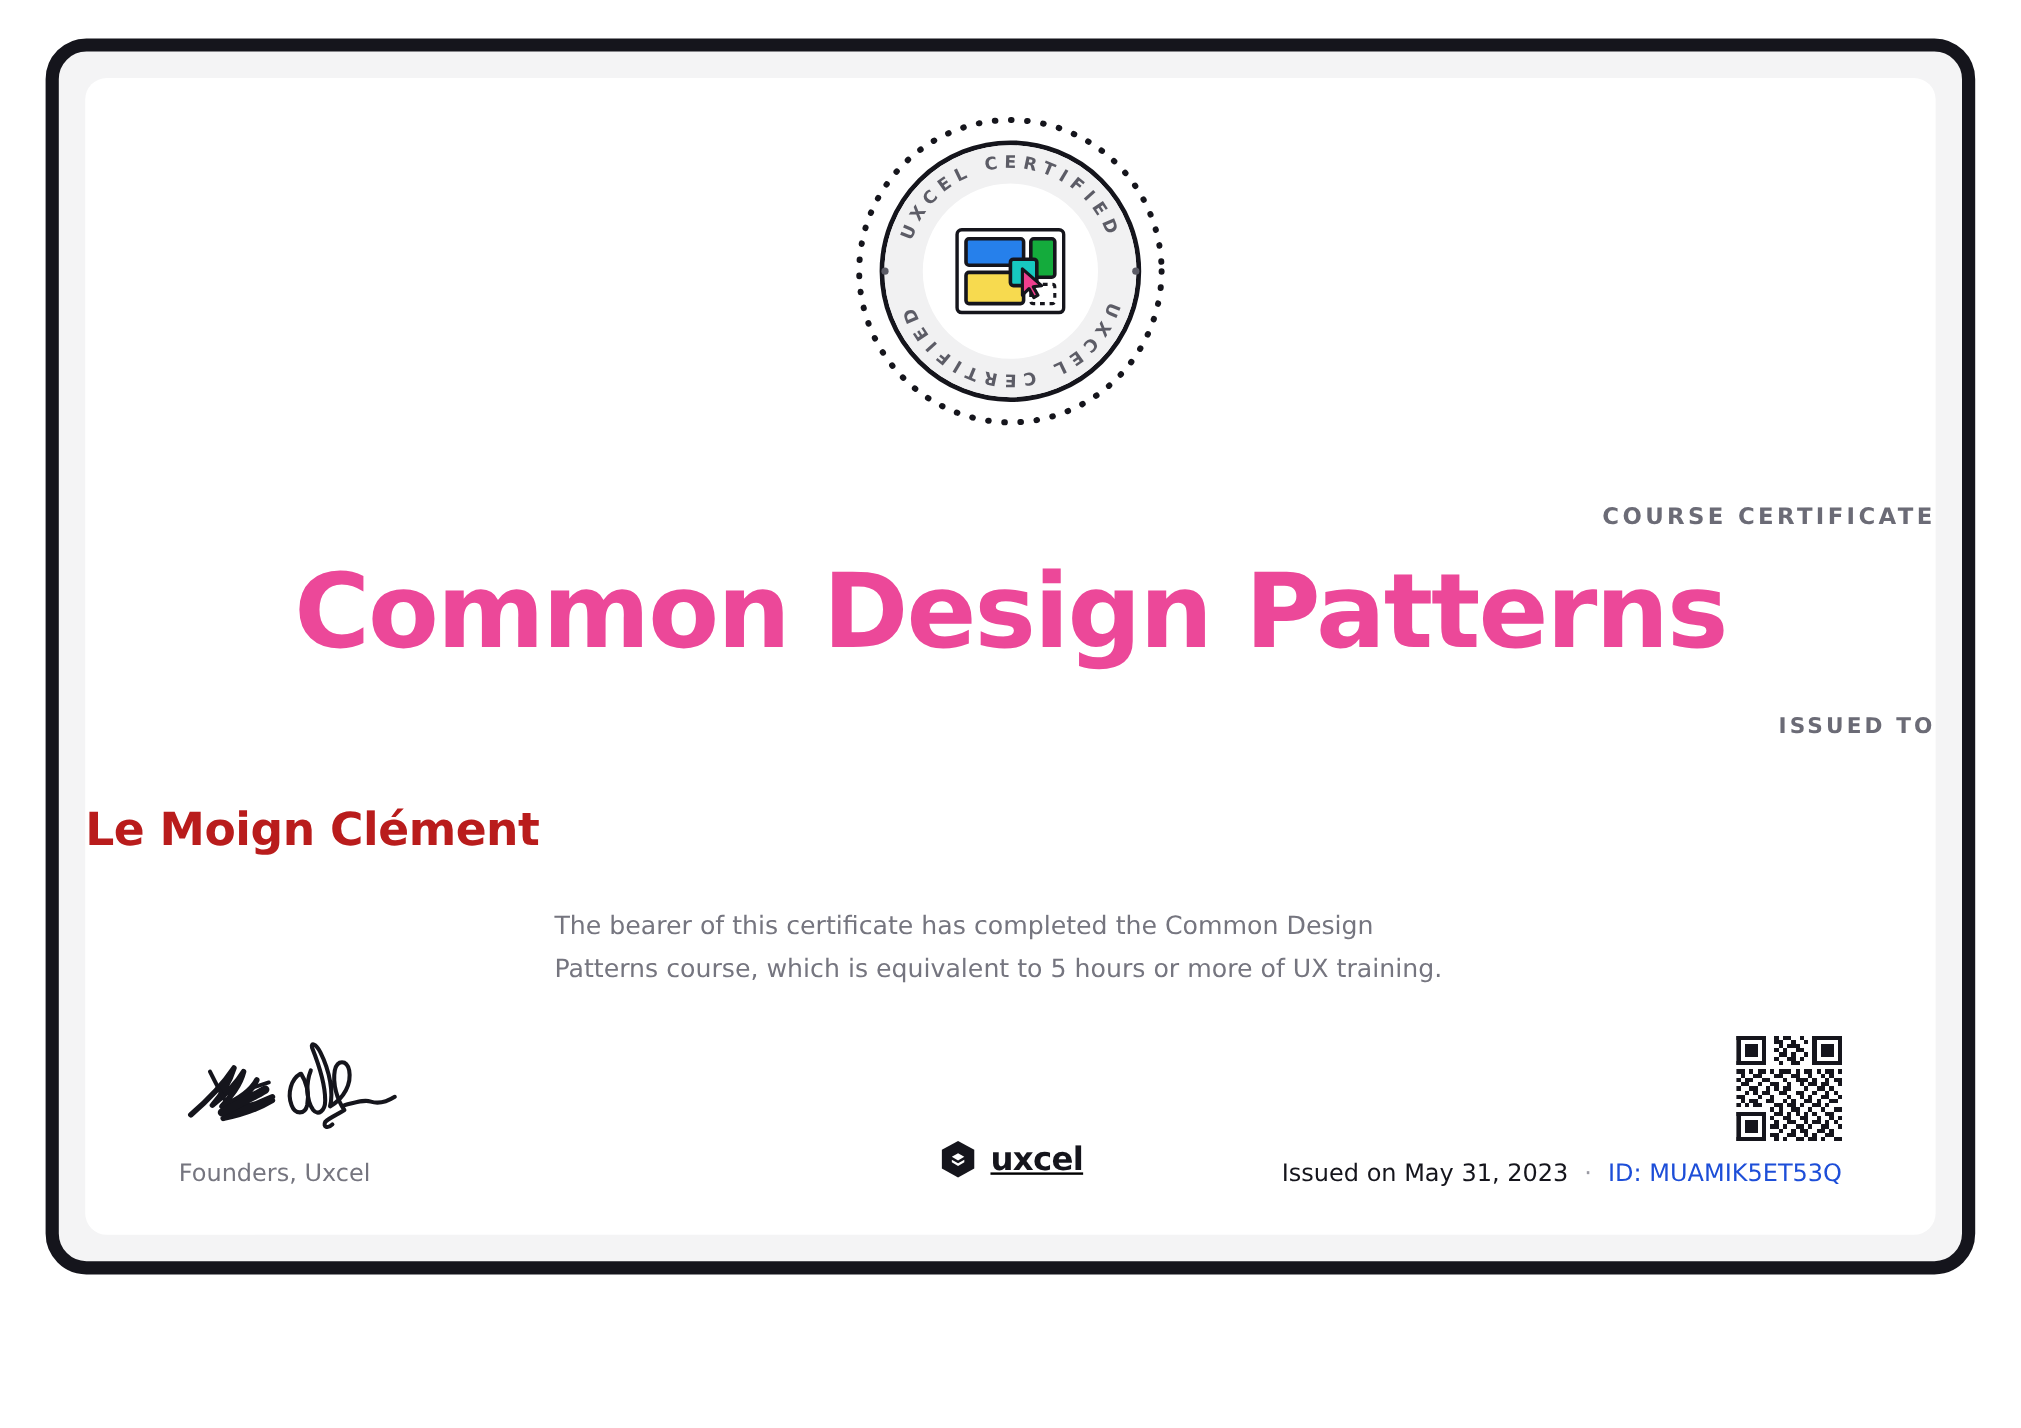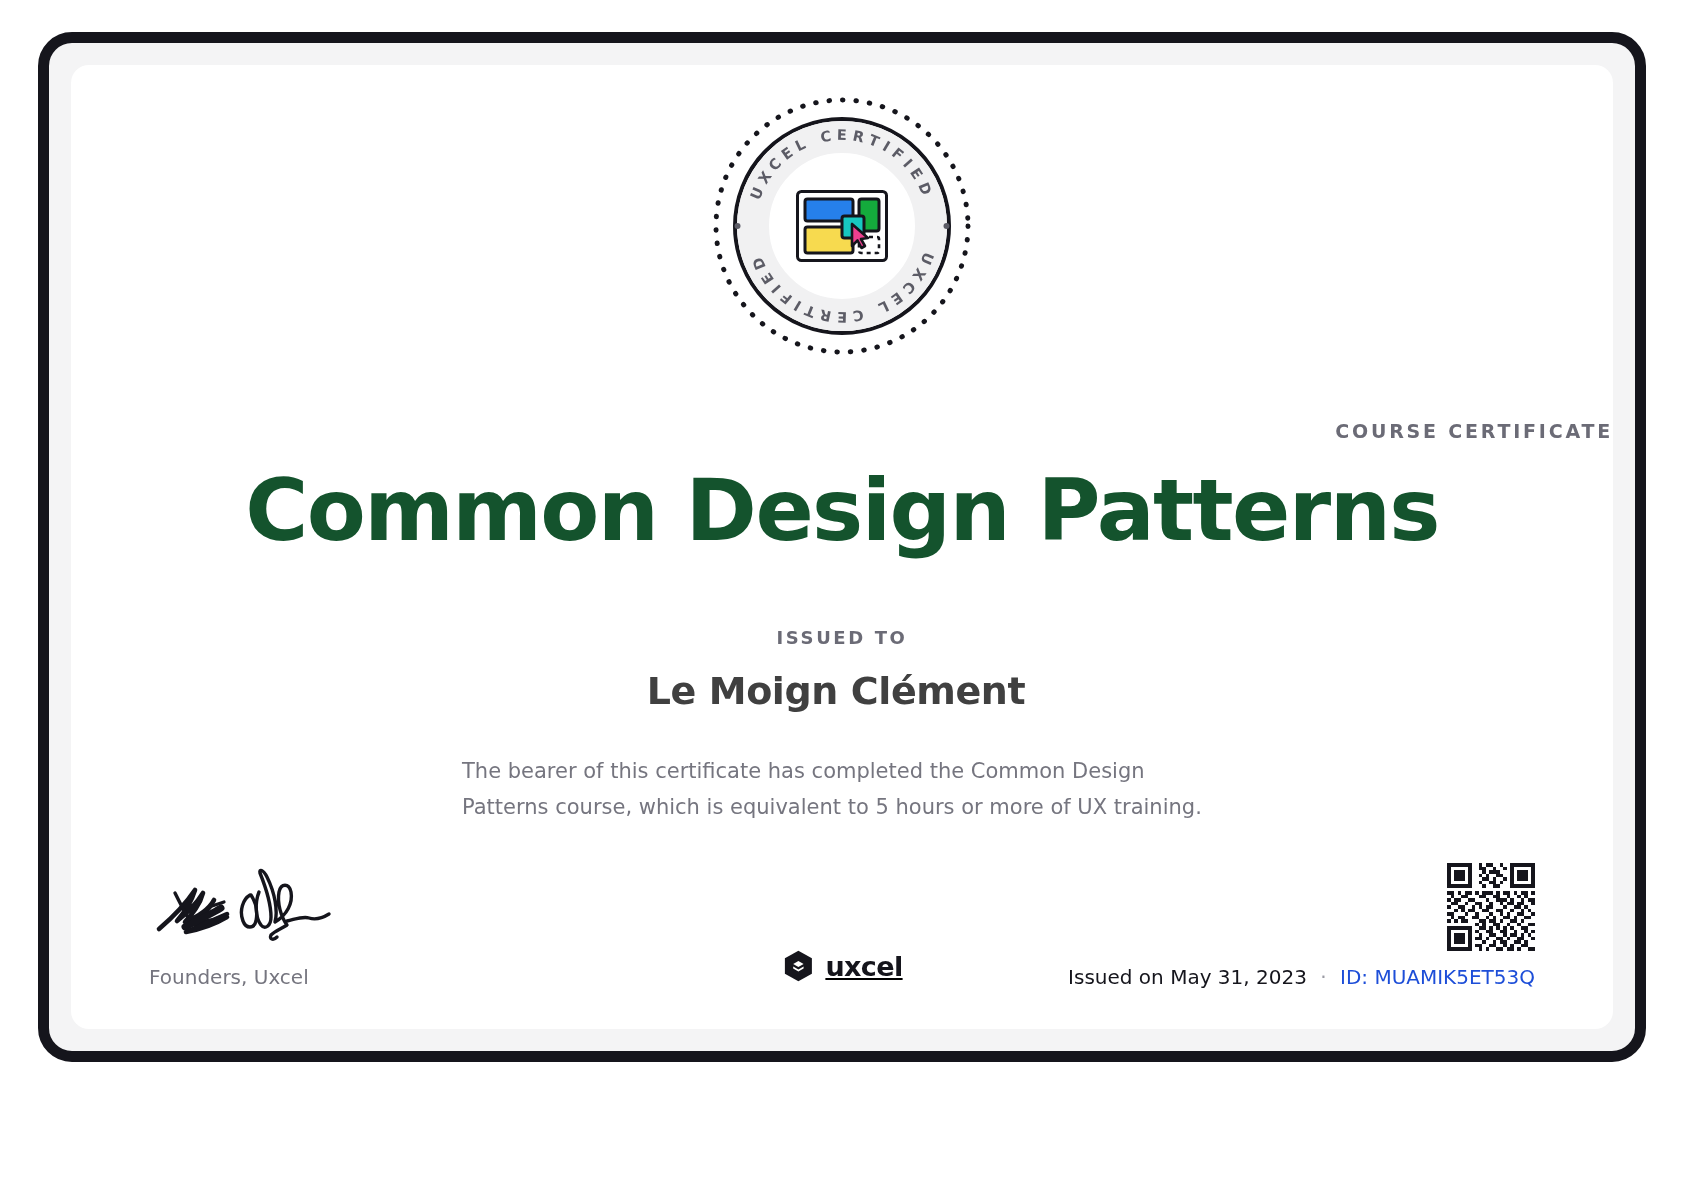--- a/index.html
+++ b/index.html
@@ -71,43 +71,43 @@
 
   .cert-title {
     position: absolute;
     left: 0; right: 0;
     top: 400px;
     text-align: center;
     font-size: 86px;
     line-height: 1.05;
     font-weight: 700;
     letter-spacing: -1.6px;
-    color: #14532d;
+    color: #ec4899;
   }
 
   .issued-to-label {
     position: absolute;
     left: 0; right: 0;
-    top: 562px;
-    text-align: center;
+    top: 530px;
+    text-align: right;
     font-size: 18px;
     font-weight: 600;
     letter-spacing: 2.6px;
     color: #6b6b76;
   }
 
   .recipient-name {
     position: absolute;
     left: 0; right: 12px;
     top: 604px;
-    text-align: center;
+    text-align: left;
     font-size: 38px;
     font-weight: 700;
     letter-spacing: -0.4px;
-    color: #404040;
+    color: #b91c1c;
   }
 
   .body-text {
     position: absolute;
     left: 50%;
     transform: translateX(-50%);
     top: 688px;
     width: 760px;
     text-align: left;
     font-size: 21px;

